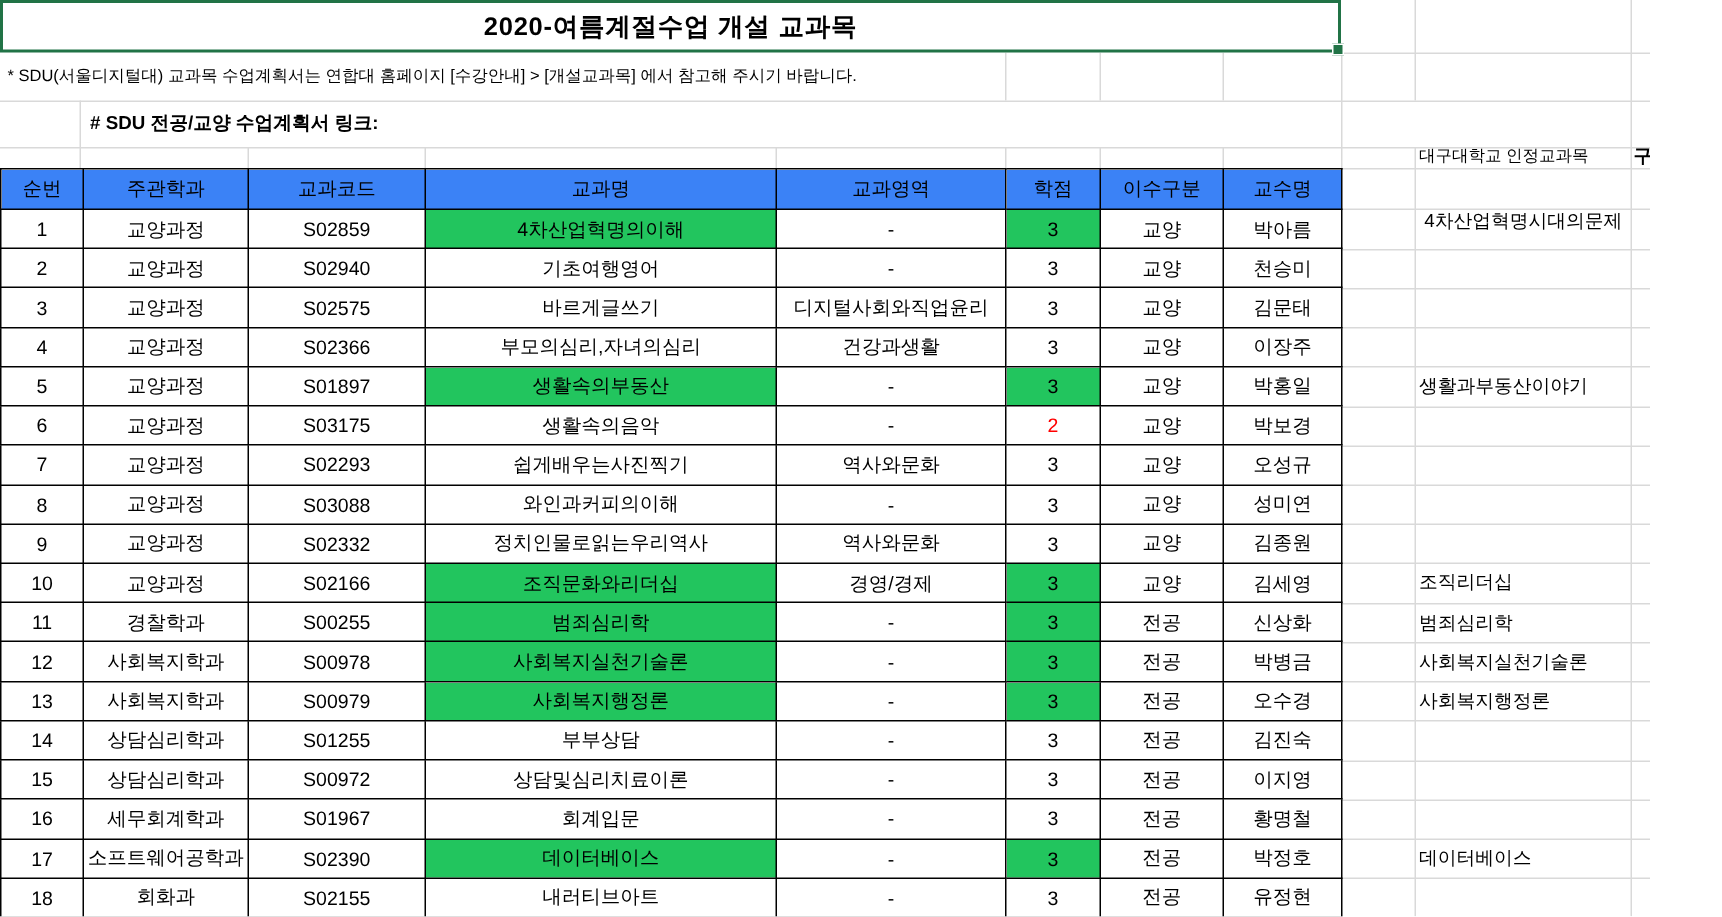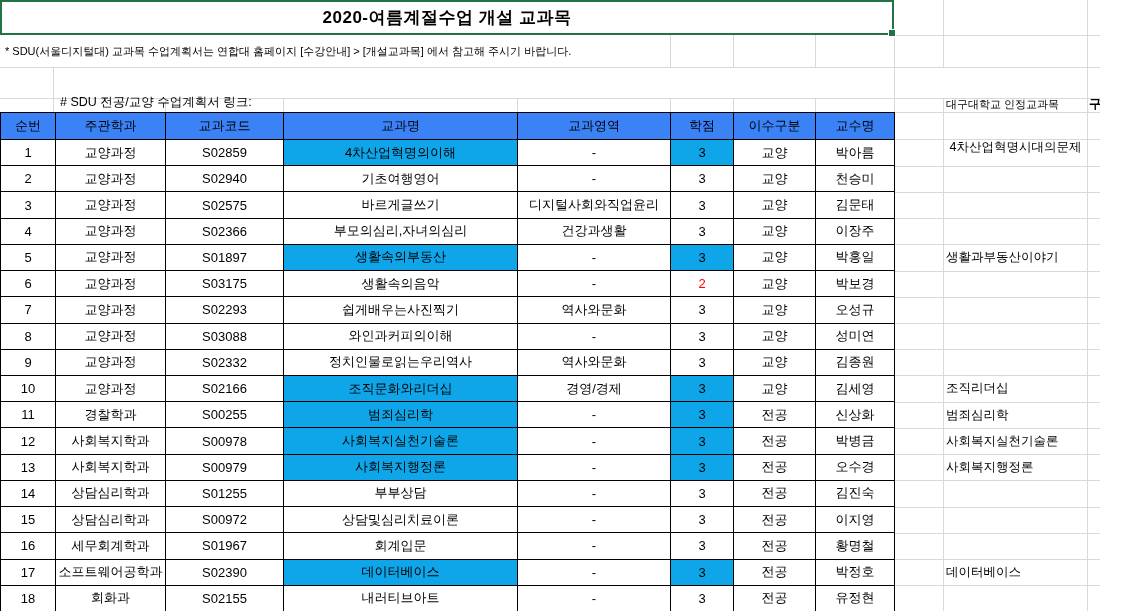--- a/index.html
+++ b/index.html
@@ -10,34 +10,34 @@
   .gl{position:absolute;background:#d9d9d9;}
   
   #title-cell{
     position:absolute;left:0;top:0;width:890px;height:31px;
     border:2px solid #217346;background:#fff;
     display:flex;align-items:center;justify-content:center;
     font-size:17px;font-weight:bold;letter-spacing:0.5px;
   }
   #fill-handle{position:absolute;right:-4px;bottom:-4px;width:6px;height:6px;background:#217346;border:1px solid #fff;}
   #note{position:absolute;left:5px;top:35px;height:32px;line-height:32px;font-size:11px;white-space:nowrap;}
-  #link-label{position:absolute;left:60px;top:67px;height:31px;line-height:31px;font-size:12.5px;font-weight:normal;white-space:nowrap;margin-top:20px;}
+  #link-label{position:absolute;left:60px;top:67px;height:31px;line-height:31px;font-size:12.5px;font-weight:bold;white-space:nowrap;}
   #link-url{position:absolute;left:262px;top:67px;height:31px;line-height:31px;font-size:12.5px;color:#0563C1;text-decoration:underline;white-space:nowrap;}
   #daegu-header{position:absolute;left:946px;top:96px;width:140px;height:16px;line-height:16px;font-size:11px;white-space:nowrap;overflow:hidden;}
   #gubun-header{position:absolute;left:1089px;top:96px;height:16px;line-height:16px;font-size:12.5px;white-space:nowrap;font-weight:bold;}
   
   #course-table{position:absolute;left:0;top:112px;border-collapse:collapse;table-layout:fixed;width:895px;}
   #course-table th,#course-table td{
     border:1px solid #000;padding:0;text-align:center;vertical-align:middle;
     font-size:13px;font-weight:normal;white-space:nowrap;overflow:hidden;
   }
   #course-table thead tr{height:27px;}
   #course-table tbody tr{height:26.22px;}
   #course-table th{background:#3b82f6;}
-  .hl{background:#0ea5e9;}
+  .hl{background:#22c55e;}
   .red{color:#FF0000;}
   .ann{position:absolute;font-size:12.5px;white-space:nowrap;}
   .ann.daegu{left:946px;width:139px;overflow:hidden;}
   .ann.gubun{left:1089px;font-weight:bold;font-size:13px;padding-left:40px;}
 </style>
 </head>
 <body>
 
 <div id="sheet">
 

